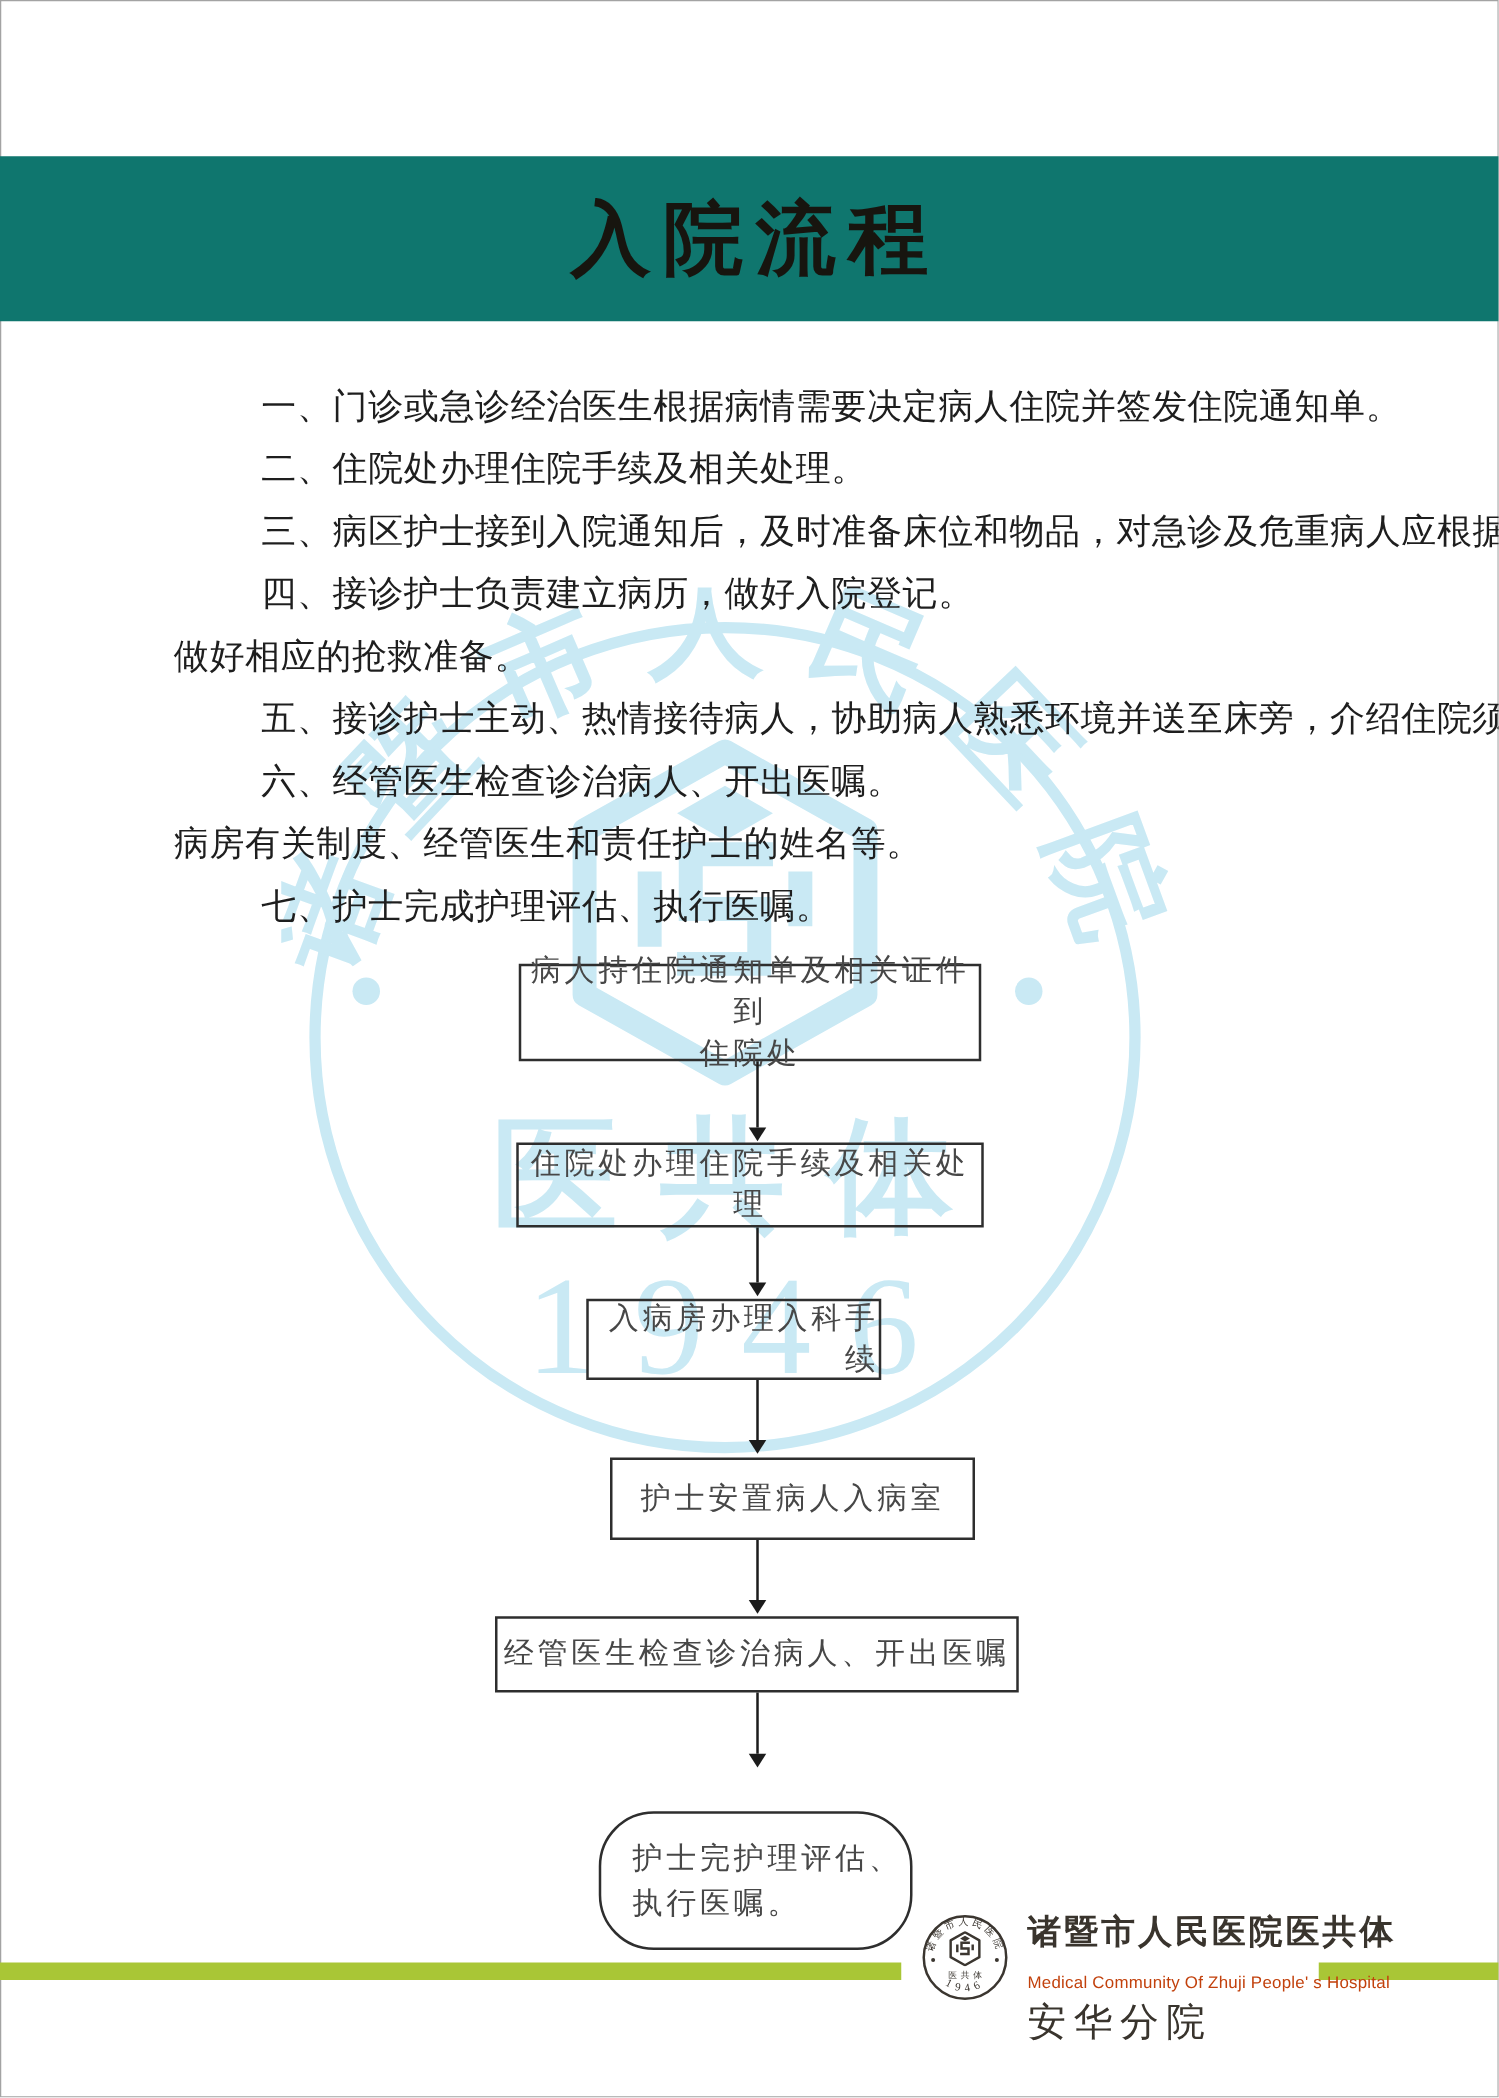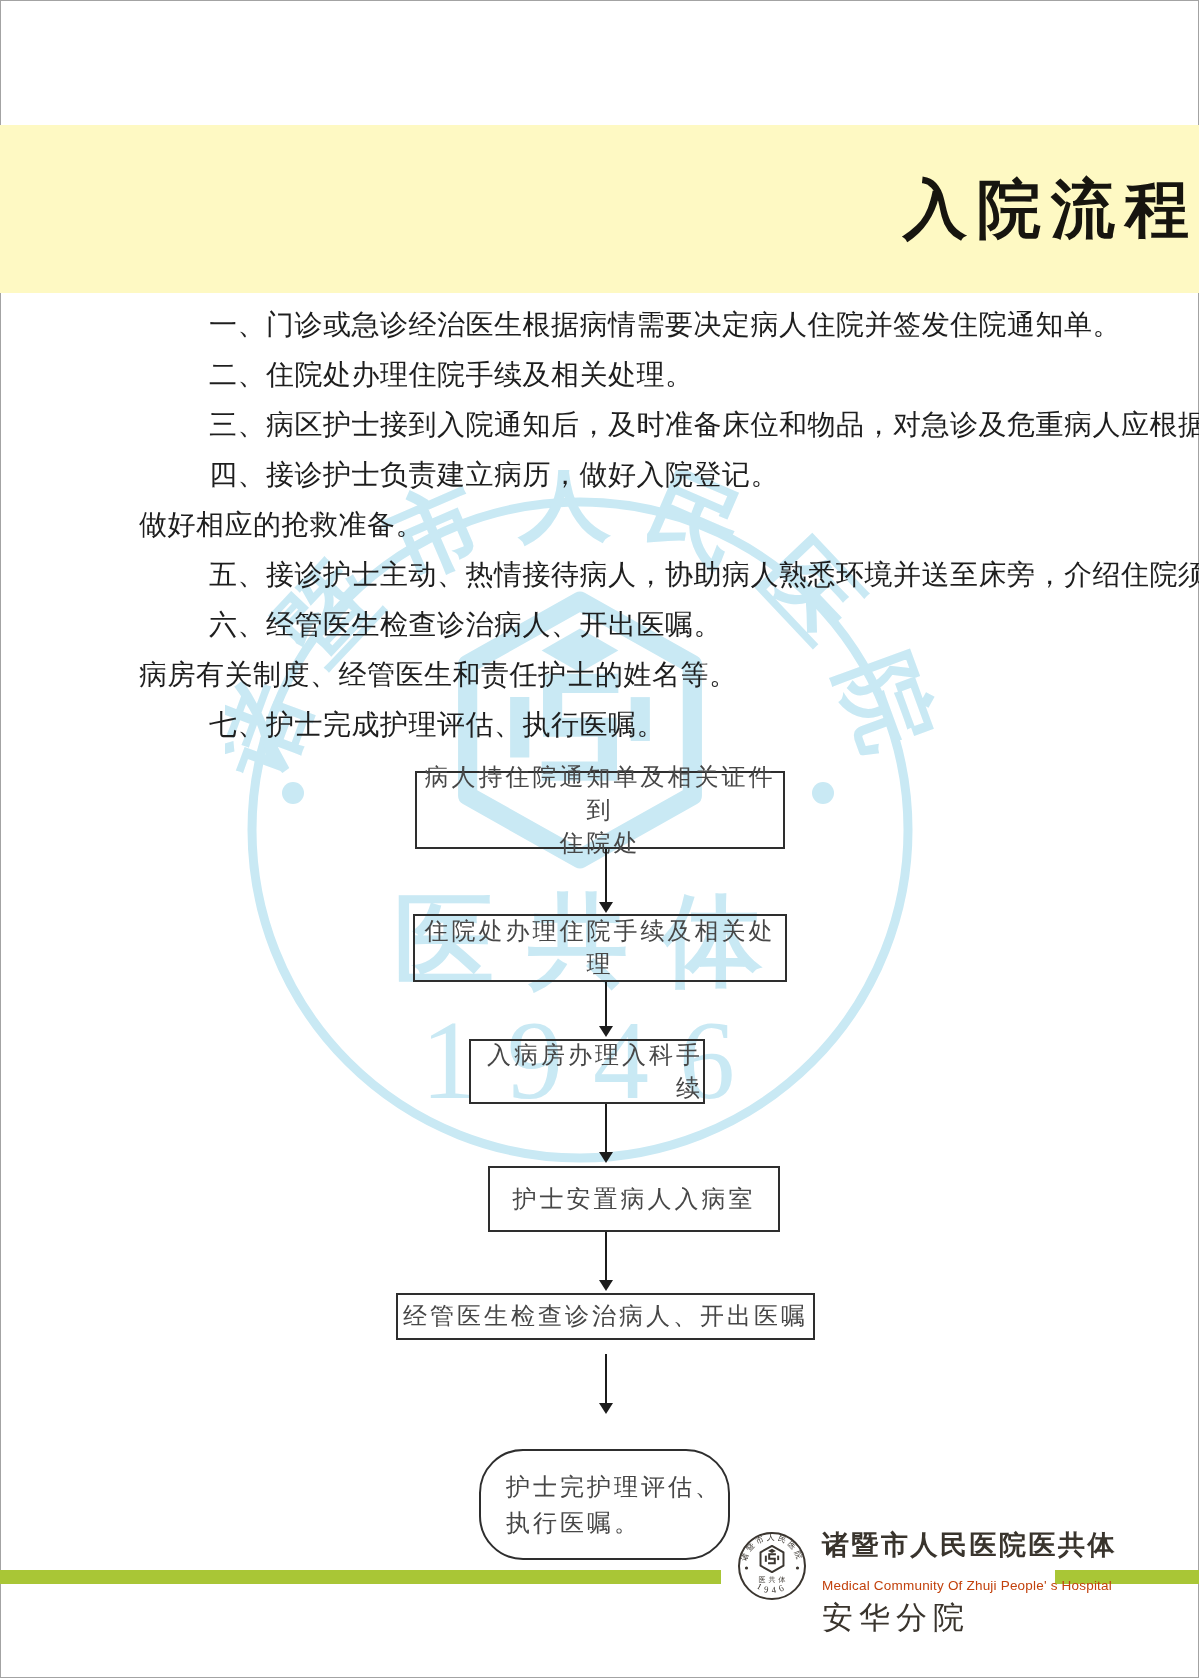--- a/index.html
+++ b/index.html
@@ -4,38 +4,38 @@
 <style>
   html,body{margin:0;padding:0;background:#ffffff;}
   .page{
     position:relative;width:1199px;height:1678px;background:#ffffff;overflow:hidden;
     font-family:"Liberation Sans","DejaVu Sans",sans-serif;
     box-shadow:inset 0 0 0 1px #a3a3a3;
   }
   
   .watermark{position:absolute;left:225px;top:470px;width:710px;height:710px;color:#c9e9f4;}
   
-  .band{position:absolute;left:0;top:125px;width:1199px;height:168px;background:#fef9c3;
-        display:flex;align-items:center;justify-content:flex-end;}
+  .band{position:absolute;left:0;top:125px;width:1199px;height:132px;background:#0f766e;
+        display:flex;align-items:center;justify-content:center;}
   .band h1{margin:0;font-size:64px;font-weight:700;letter-spacing:10px;padding-left:10px;
            color:#17150f;font-family:"Liberation Sans","DejaVu Sans",sans-serif;}
   
   .list{position:absolute;left:99px;top:300px;width:1030px;color:#1e1e1e;font-size:28px;font-weight:500;margin-left:40px;}
   .list .ln{height:50px;line-height:50px;white-space:nowrap;letter-spacing:0.5px;}
   .list .ind{padding-left:70px;}
   
   .fbox{position:absolute;box-sizing:border-box;border:2px solid #2e2e2e;background:transparent;
         display:flex;flex-direction:column;justify-content:center;align-items:center;text-align:center;
         font-family:"Liberation Serif","DejaVu Serif",serif;font-size:24px;letter-spacing:3px;
         color:#474747;line-height:33px;}
   .b1{left:415px;top:771px;width:370px;height:78px;}
   .b2{left:413px;top:914px;width:374px;height:68px;}
   .b3{left:469px;top:1039px;width:236px;height:65px;text-align:right;}
   .b4{left:488px;top:1166px;width:292px;height:66px;}
-  .b5{left:396px;top:1293px;width:419px;height:47px;}
+  .b5{left:396px;top:1293px;width:419px;height:61px;}
   .b6{left:479px;top:1417px;width:251px;height:111px;border-radius:44px;
       align-items:flex-start;padding-left:25px;line-height:36px;text-align:left;margin-top:32px;}
   .arr{position:absolute;width:2px;background:#1c1c1c;}
   .arr::after{content:"";position:absolute;left:-6.5px;bottom:-11px;width:0;height:0;
               border-left:7.5px solid transparent;border-right:7.5px solid transparent;
               border-top:11px solid #1c1c1c;}
   .a1{left:605px;top:849px;height:53px;}
   .a2{left:605px;top:982px;height:44px;}
   .a3{left:605px;top:1104px;height:48px;}
   .a4{left:605px;top:1232px;height:48px;}

